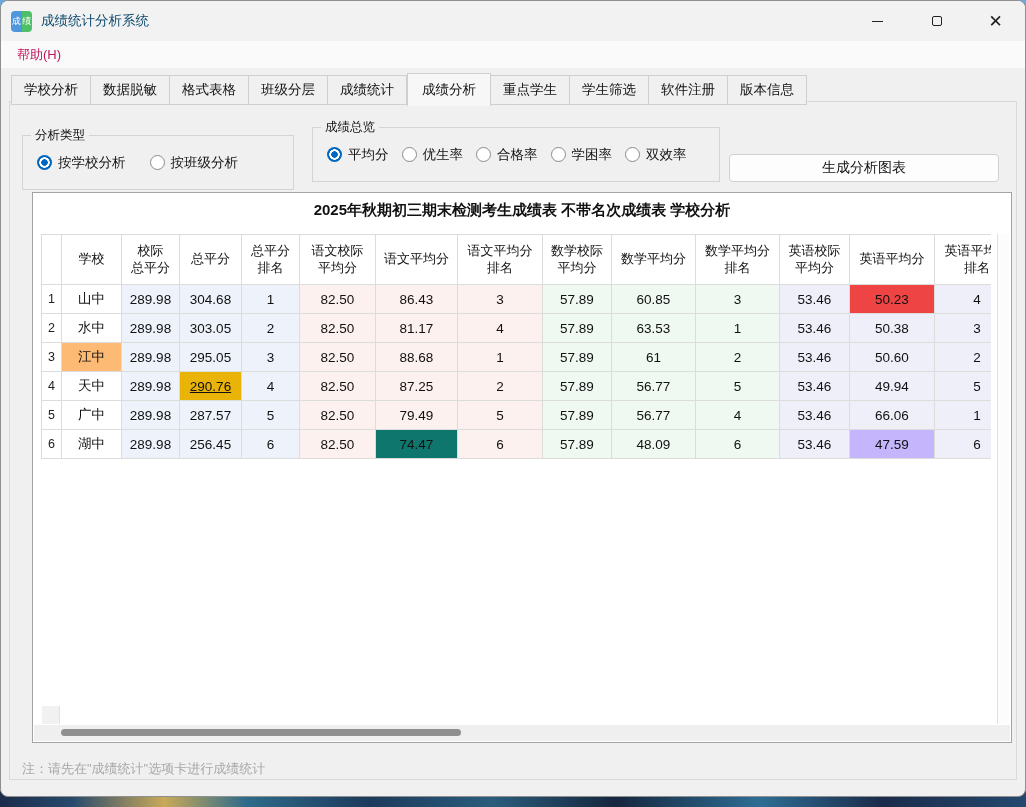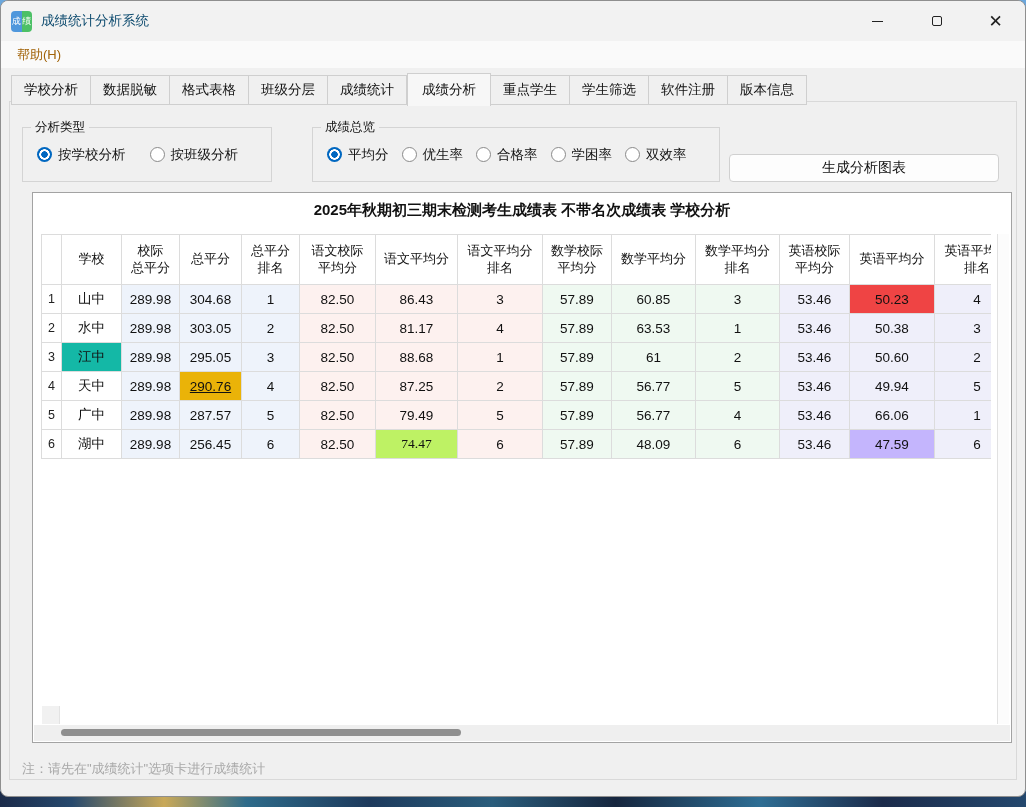--- a/index.html
+++ b/index.html
@@ -27,36 +27,36 @@
   .app-icon .half-r { width: 50%; background: #4cc066; }
   .title-text { margin-left: 9px; font-size: 13.5px; color: #0c4a6e; }
   .caption-buttons { margin-left: auto; display: flex; height: 100%; }
   .caption-btn { width: 59px; height: 100%; display: flex; align-items: center; justify-content: center;
     font-size: 15px; color: #222; cursor: default; }
   .caption-btn.min span { display: block; width: 11px; height: 0; border-top: 1.4px solid #222; }
   .caption-btn.max span { display: block; width: 10px; height: 10px; border: 1.4px solid #222; border-radius: 2px; }
   .caption-btn.close { font-size: 17px; font-weight: 300; }
   
   .menubar { height: 27px; background: #fafafa; display: flex; align-items: center; padding-left: 10px; }
-  .menu-item { font-size: 13px; color: #a16207; padding: 3px 6px; text-align: center; }
+  .menu-item { font-size: 13px; color: #be185d; padding: 3px 6px; text-align: center; }
   
   .content { position: absolute; top: 67px; left: 0; right: 0; bottom: 10px; background: #f0f0f0; }
   .tab-bar { position: absolute; top: 7px; left: 10px; display: flex; align-items: flex-end; z-index: 3; }
   .tab { padding: 5px 12px 5px; font-size: 13.5px; color: #111; background: #f0f0f0;
     border: 1px solid #cfcfcf; border-left-width: 0; }
   .tab:first-child { border-left-width: 1px; }
   .tab.active { background: #f7f7f7; border-left-width: 1px; border-bottom: none;
     padding: 7px 14px 7px; margin-top: -3px; position: relative; top: 1px; }
   .pane { position: absolute; top: 33px; left: 8px; right: 8px; bottom: 6px;
     border: 1px solid #d9d9d9; background: #f0f0f0; z-index: 1; }
   
   .groupbox { position: absolute; border: 1px solid #d4d4d4; }
   .groupbox .legend { position: absolute; top: -9px; left: 8px; background: #f0f0f0;
     padding: 0 4px; font-size: 12.5px; color: #111; }
-  .gb-analysis { left: 12px; top: 25px; width: 250px; height: 55px; }
+  .gb-analysis { left: 12px; top: 33px; width: 272px; height: 55px; }
   .gb-overview { left: 302px; top: 25px; width: 408px; height: 55px; }
   .radio-row { display: flex; align-items: center; height: 100%; padding-left: 14px; gap: 24px; }
   .gb-overview .radio-row { gap: 13px; }
   .radio-item { display: flex; align-items: center; gap: 6px; font-size: 13.5px; color: #111; }
   .radio { width: 15px; height: 15px; border-radius: 50%; flex: none;
     border: 1px solid #8a8a8a; background: #fff; }
   .radio.checked { border: none;
     background: radial-gradient(circle, #0067c0 0 3px, #ffffff 3.5px 5px, #0067c0 5.5px 8px); }
   
   .action-btn { position: absolute; left: 719px; width: 270px; height: 28px;
@@ -248,21 +248,21 @@
                   <td style="background: rgb(253, 241, 239);">4</td>
                   <td style="background: rgb(239, 249, 241);">57.89</td>
                   <td style="background: rgb(239, 249, 241);">63.53</td>
                   <td style="background: rgb(239, 249, 241);">1</td>
                   <td style="background: rgb(239, 239, 250);">53.46</td>
                   <td style="background: rgb(239, 239, 250);">50.38</td>
                   <td style="background: rgb(239, 239, 250);">3</td>
                 </tr>
                 <tr>
                   <td class="rowhead" style="background: rgb(255, 255, 255);">3</td>
-                  <td style="background: #14b8a6;">江中</td>
+                  <td style="background: #fdba74;">江中</td>
                   <td style="background: rgb(238, 243, 251);">289.98</td>
                   <td style="background: rgb(238, 243, 251);">295.05</td>
                   <td style="background: rgb(238, 243, 251);">3</td>
                   <td style="background: rgb(253, 241, 239);">82.50</td>
                   <td style="background: rgb(253, 241, 239);">88.68</td>
                   <td style="background: rgb(253, 241, 239);">1</td>
                   <td style="background: rgb(239, 249, 241);">57.89</td>
                   <td style="background: rgb(239, 249, 241);">61</td>
                   <td style="background: rgb(239, 249, 241);">2</td>
                   <td style="background: rgb(239, 239, 250);">53.46</td>
@@ -301,21 +301,21 @@
                   <td style="background: rgb(239, 239, 250);">66.06</td>
                   <td style="background: rgb(239, 239, 250);">1</td>
                 </tr>
                 <tr>
                   <td class="rowhead" style="background: rgb(255, 255, 255);">6</td>
                   <td style="background: rgb(255, 255, 255);">湖中</td>
                   <td style="background: rgb(238, 243, 251);">289.98</td>
                   <td style="background: rgb(238, 243, 251);">256.45</td>
                   <td style="background: rgb(238, 243, 251);">6</td>
                   <td style="background: rgb(253, 241, 239);">82.50</td>
-                  <td style="background: #bef264; font-family: Liberation Serif, serif;">74.47</td>
+                  <td style="background: #0f766e;">74.47</td>
                   <td style="background: rgb(253, 241, 239);">6</td>
                   <td style="background: rgb(239, 249, 241);">57.89</td>
                   <td style="background: rgb(239, 249, 241);">48.09</td>
                   <td style="background: rgb(239, 249, 241);">6</td>
                   <td style="background: rgb(239, 239, 250);">53.46</td>
                   <td style="background: #c4b5fd;">47.59</td>
                   <td style="background: rgb(239, 239, 250);">6</td>
                 </tr>
               </tbody>
           </table>

